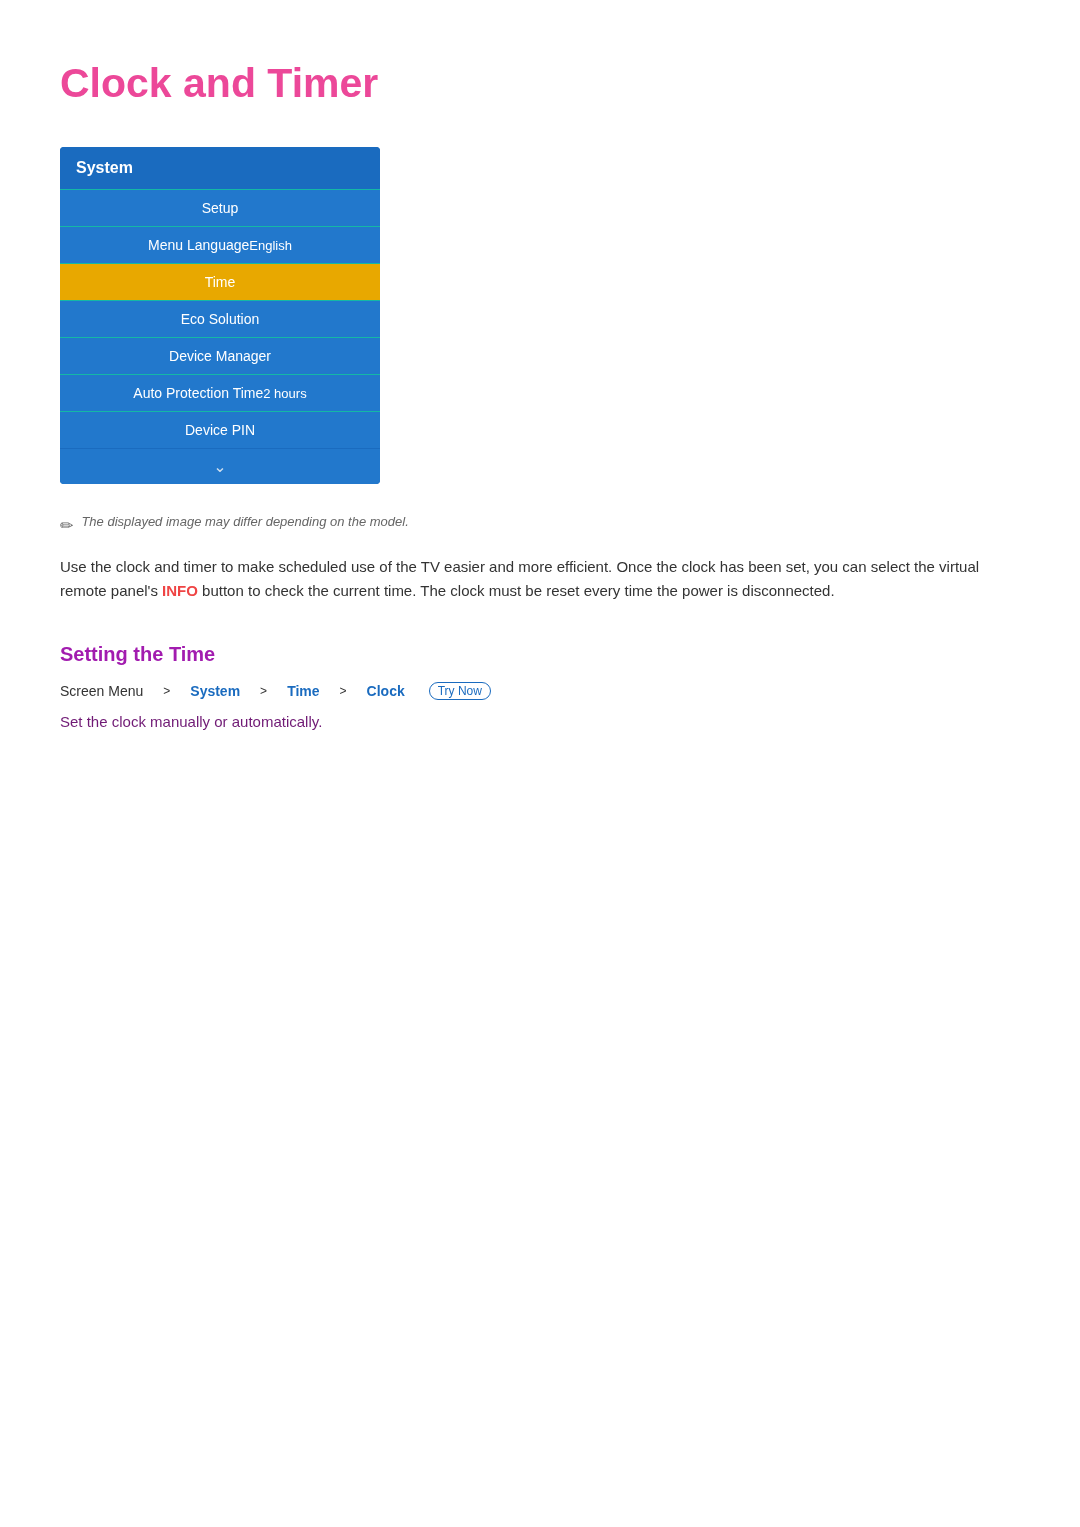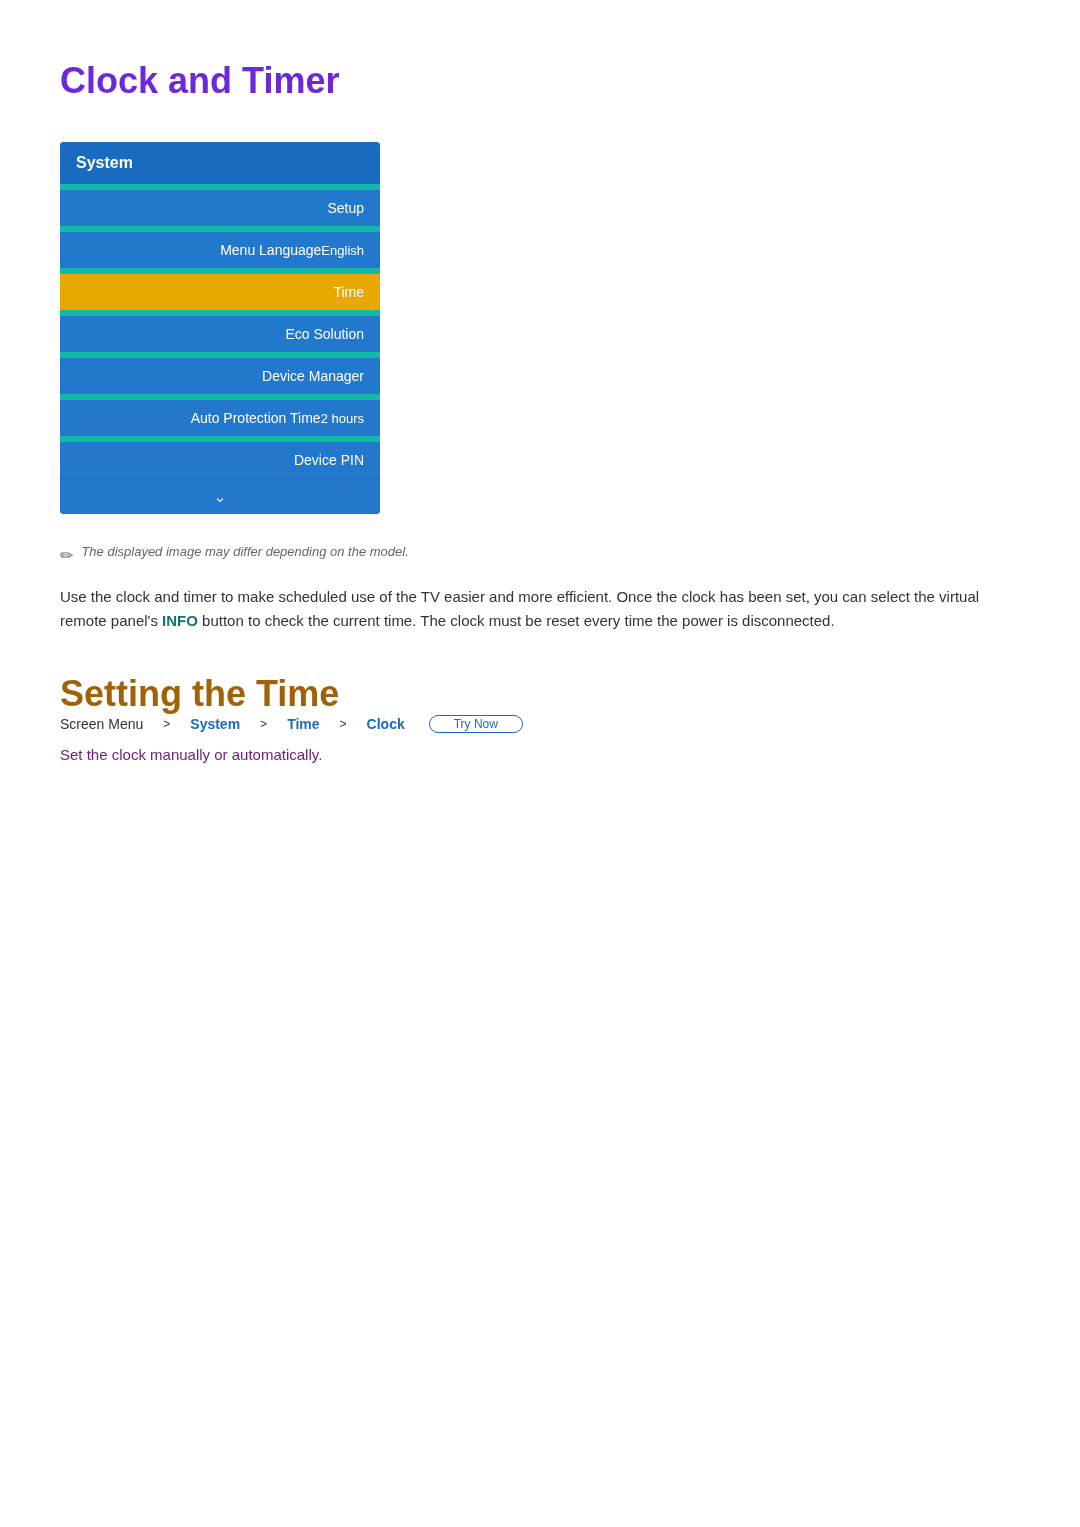--- a/index.html
+++ b/index.html
@@ -11,23 +11,23 @@
     body {
       font-family: Arial, sans-serif;
       background: #ffffff;
       color: #333333;
       width: 1080px;
       min-height: 1527px;
       padding: 40px 60px;
     }
 
     .page-title {
-      font-size: 36px;
-      font-weight: bold;
-      color: #6d28d9;
+      font-size: 41px;
+      font-weight: bold;
+      color: #ec4899;
       margin-bottom: 40px;
       margin-top: 20px;
     }
 
     .menu-container {
       width: 320px;
       background: #1a6bbf;
       border-radius: 4px;
       overflow: hidden;
       margin-bottom: 30px;
@@ -40,23 +40,23 @@
       font-weight: bold;
       padding: 12px 16px;
     }
 
     .menu-item {
       background: #2278cc;
       color: #ffffff;
       font-size: 14px;
       padding: 10px 16px;
       display: flex;
-      justify-content: flex-end;
+      justify-content: center;
       align-items: center;
-      border-top: 6px solid #14b8a6;
+      border-top: 1px solid #14b8a6;
     }
 
     .menu-item.active {
       background: #e8a800;
       color: #ffffff;
     }
 
     .menu-item .item-value {
       color: #ffffff;
       font-size: 13px;
@@ -97,28 +97,29 @@
     }
 
     .body-text {
       font-size: 15px;
       line-height: 1.6;
       color: #333333;
       margin-bottom: 40px;
     }
 
     .body-text .highlight {
-      color: #0f766e;
+      color: #ef4444;
       font-weight: bold;
     }
 
     .section-title {
-      font-size: 36px;
-      font-weight: bold;
-      color: #a16207;
+      font-size: 20px;
+      font-weight: bold;
+      color: #a21caf;
+      margin-bottom: 16px;
     }
 
     .breadcrumb {
       font-size: 14px;
       color: #333333;
       margin-bottom: 10px;
       display: flex;
       align-items: center;
       gap: 20px;
       flex-wrap: wrap;
@@ -133,21 +134,21 @@
       color: #333;
       font-size: 12px;
     }
 
     .try-now-badge {
       display: inline-flex;
       align-items: center;
       justify-content: center;
       border: 1px solid #1a6bbf;
       border-radius: 12px;
-      padding: 1px 24px;
+      padding: 1px 8px;
       font-size: 12px;
       color: #1a6bbf;
       margin-left: 4px;
       white-space: nowrap;
     }
 
     .section-description {
       font-size: 15px;
       color: #701a75;
       line-height: 1.6;

